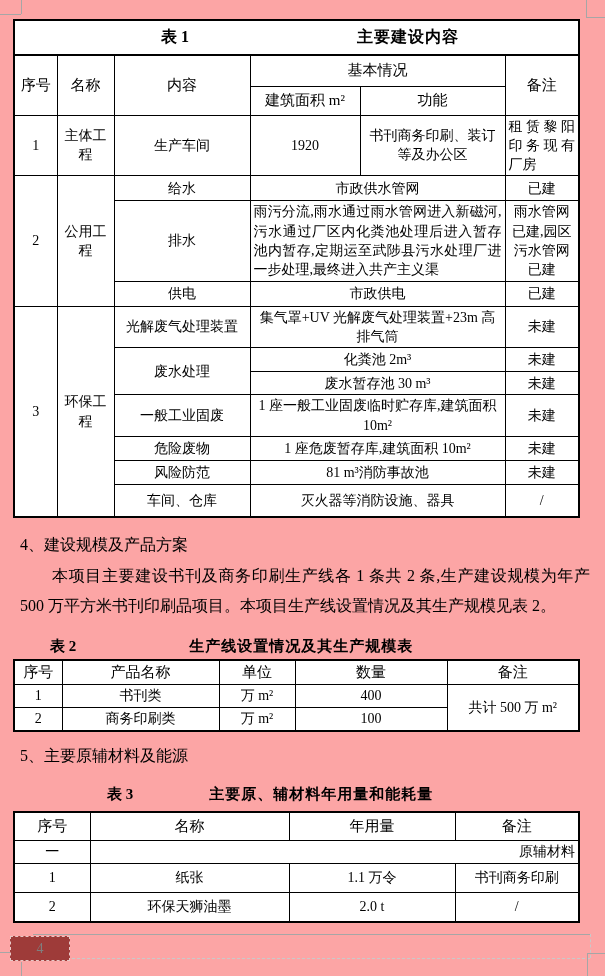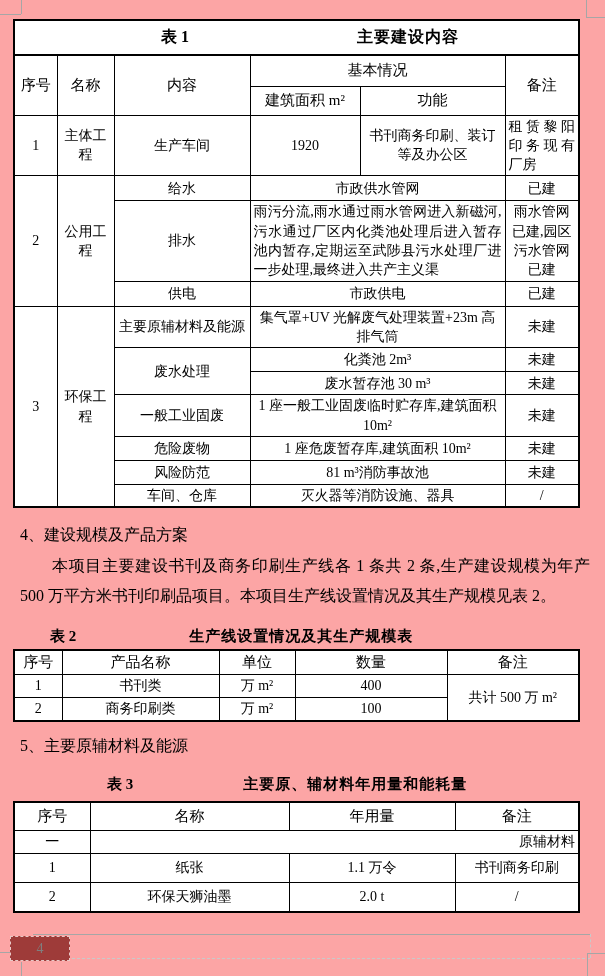--- a/index.html
+++ b/index.html
@@ -19,21 +19,21 @@
   .leftal{text-align:right;}
   .sec-h{margin:13px 0 0 7px;font-size:16px;line-height:27px;}
   .para{margin:3px 6px 0 7px;width:570px;font-size:16px;line-height:30px;
         text-align:justify;text-indent:32px;}
   .tblcap{display:flex;align-items:center;font-weight:bold;font-size:15px;height:26px;}
   .cap2{margin-top:12px;}
   .cap2 .lbl{margin-left:37px;}
   .cap2 .ttl{margin-left:113px;letter-spacing:1px;}
   .cap3{margin-top:10px;}
   .cap3 .lbl{margin-left:94px;text-align:right;}
-  .cap3 .ttl{margin-left:110px;letter-spacing:1px;}
+  .cap3 .ttl{margin-left:76px;letter-spacing:1px;}
   
   .mark{position:absolute;background:#a6a6a6;}
   .mark-dash-h{position:absolute;border-top:1px dashed #c9c9c9;}
   .mark-dash-v{position:absolute;border-left:1px dashed #c9c9c9;}
   
   .pgbox{position:absolute;left:10px;top:936px;width:60px;height:25px;
          background:#9e3b39;border:1px dashed #e7c7c6;box-sizing:border-box;
          display:flex;align-items:center;justify-content:center;}
   .pgnum{color:#7f7f7f;font-size:14px;}
 </style>
@@ -99,21 +99,21 @@
         <td>雨水管网已建,园区污水管网已建</td>
       </tr>
       <tr style="height:25px">
         <td>供电</td>
         <td colspan="2">市政供电</td>
         <td>已建</td>
       </tr>
       <tr style="height:41px">
         <td rowspan="7">3</td>
         <td rowspan="7">环保工程</td>
-        <td>主要原辅材料及能源</td>
+        <td>光解废气处理装置</td>
         <td colspan="2">集气罩+UV 光解废气处理装置+23m 高排气筒</td>
         <td>未建</td>
       </tr>
       <tr style="height:24px">
         <td rowspan="2">废水处理</td>
         <td colspan="2">化粪池 2m³</td>
         <td>未建</td>
       </tr>
       <tr style="height:23px">
         <td colspan="2">废水暂存池 30 m³</td>
@@ -127,21 +127,21 @@
       <tr style="height:24px">
         <td>危险废物</td>
         <td colspan="2">1 座危废暂存库,建筑面积 10m²</td>
         <td>未建</td>
       </tr>
       <tr style="height:24px">
         <td>风险防范</td>
         <td colspan="2">81 m³消防事故池</td>
         <td>未建</td>
       </tr>
-      <tr style="height:23px">
+      <tr style="height:33px">
         <td>车间、仓库</td>
         <td colspan="2">灭火器等消防设施、器具</td>
         <td>/</td>
       </tr>
     </tbody>
       </table>
 
     <div class="sec-h">4、建设规模及产品方案</div>
     <div class="para">本项目主要建设书刊及商务印刷生产线各 1 条共 2 条,生产建设规模为年产 500 万平方米书刊印刷品项目。本项目生产线设置情况及其生产规模见表 2。</div>
 

